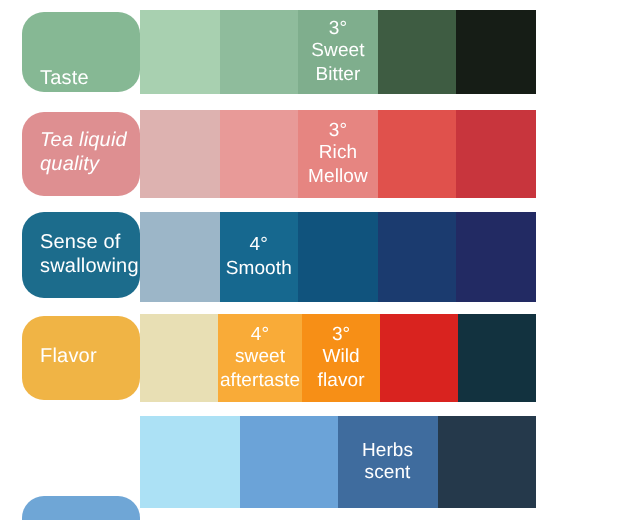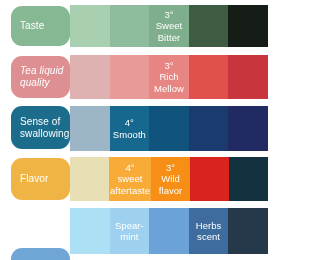--- a/index.html
+++ b/index.html
@@ -74,21 +74,21 @@
   .p0 { top: 6px;   height: 40px; }
   .p1 { top: 56px;  height: 42px; font-style: italic; }
   .p2 { top: 106px; height: 43px; }
   .p3 { top: 158px; height: 42px; }
   .p4 { top: 215px; height: 44px; margin-top: 33px; }
 </style>
 </head>
 <body>
 
 <div id="board">
-    <div class="pill p0" style="background: rgb(134, 184, 148);">
+    <div class="pill p0" style="background: rgb(134, 184, 148); align-items: flex-end;">
       <span class="pill-text">Taste</span>
     </div>
     <div class="strip r0">
       <div class="sw" style="background: rgb(168, 208, 176);">
         <span class="sw-label" style="color: rgb(255, 255, 255);"></span>
       </div>
       <div class="sw" style="background: rgb(143, 188, 156);">
         <span class="sw-label" style="color: rgb(255, 255, 255);"></span>
       </div>
       <div class="sw" style="background: rgb(127, 174, 141);">
@@ -172,24 +172,20 @@
         <span class="sw-label" style="color: rgb(255, 255, 255);"></span>
       </div>
     </div>
     <div class="pill p4" style="background: rgb(111, 166, 214);">
       <span class="pill-text">Aroma</span>
     </div>
     <div class="strip r4">
       <div class="sw" style="background: rgb(172, 225, 245);">
         <span class="sw-label" style="color: rgb(255, 255, 255);"></span>
       </div>
-      <div class="sw" style="background: rgb(158, 209, 240);">
-        <span class="sw-label" style="color: rgb(255, 255, 255);">Spear-
-mint</span>
-      </div>
       <div class="sw" style="background: rgb(107, 163, 216);">
         <span class="sw-label" style="color: rgb(255, 255, 255);"></span>
       </div>
       <div class="sw" style="background: rgb(63, 108, 158);">
         <span class="sw-label" style="color: rgb(255, 255, 255);">Herbs
 scent</span>
       </div>
       <div class="sw" style="background: rgb(37, 57, 75);">
         <span class="sw-label" style="color: rgb(255, 255, 255);"></span>
       </div>

